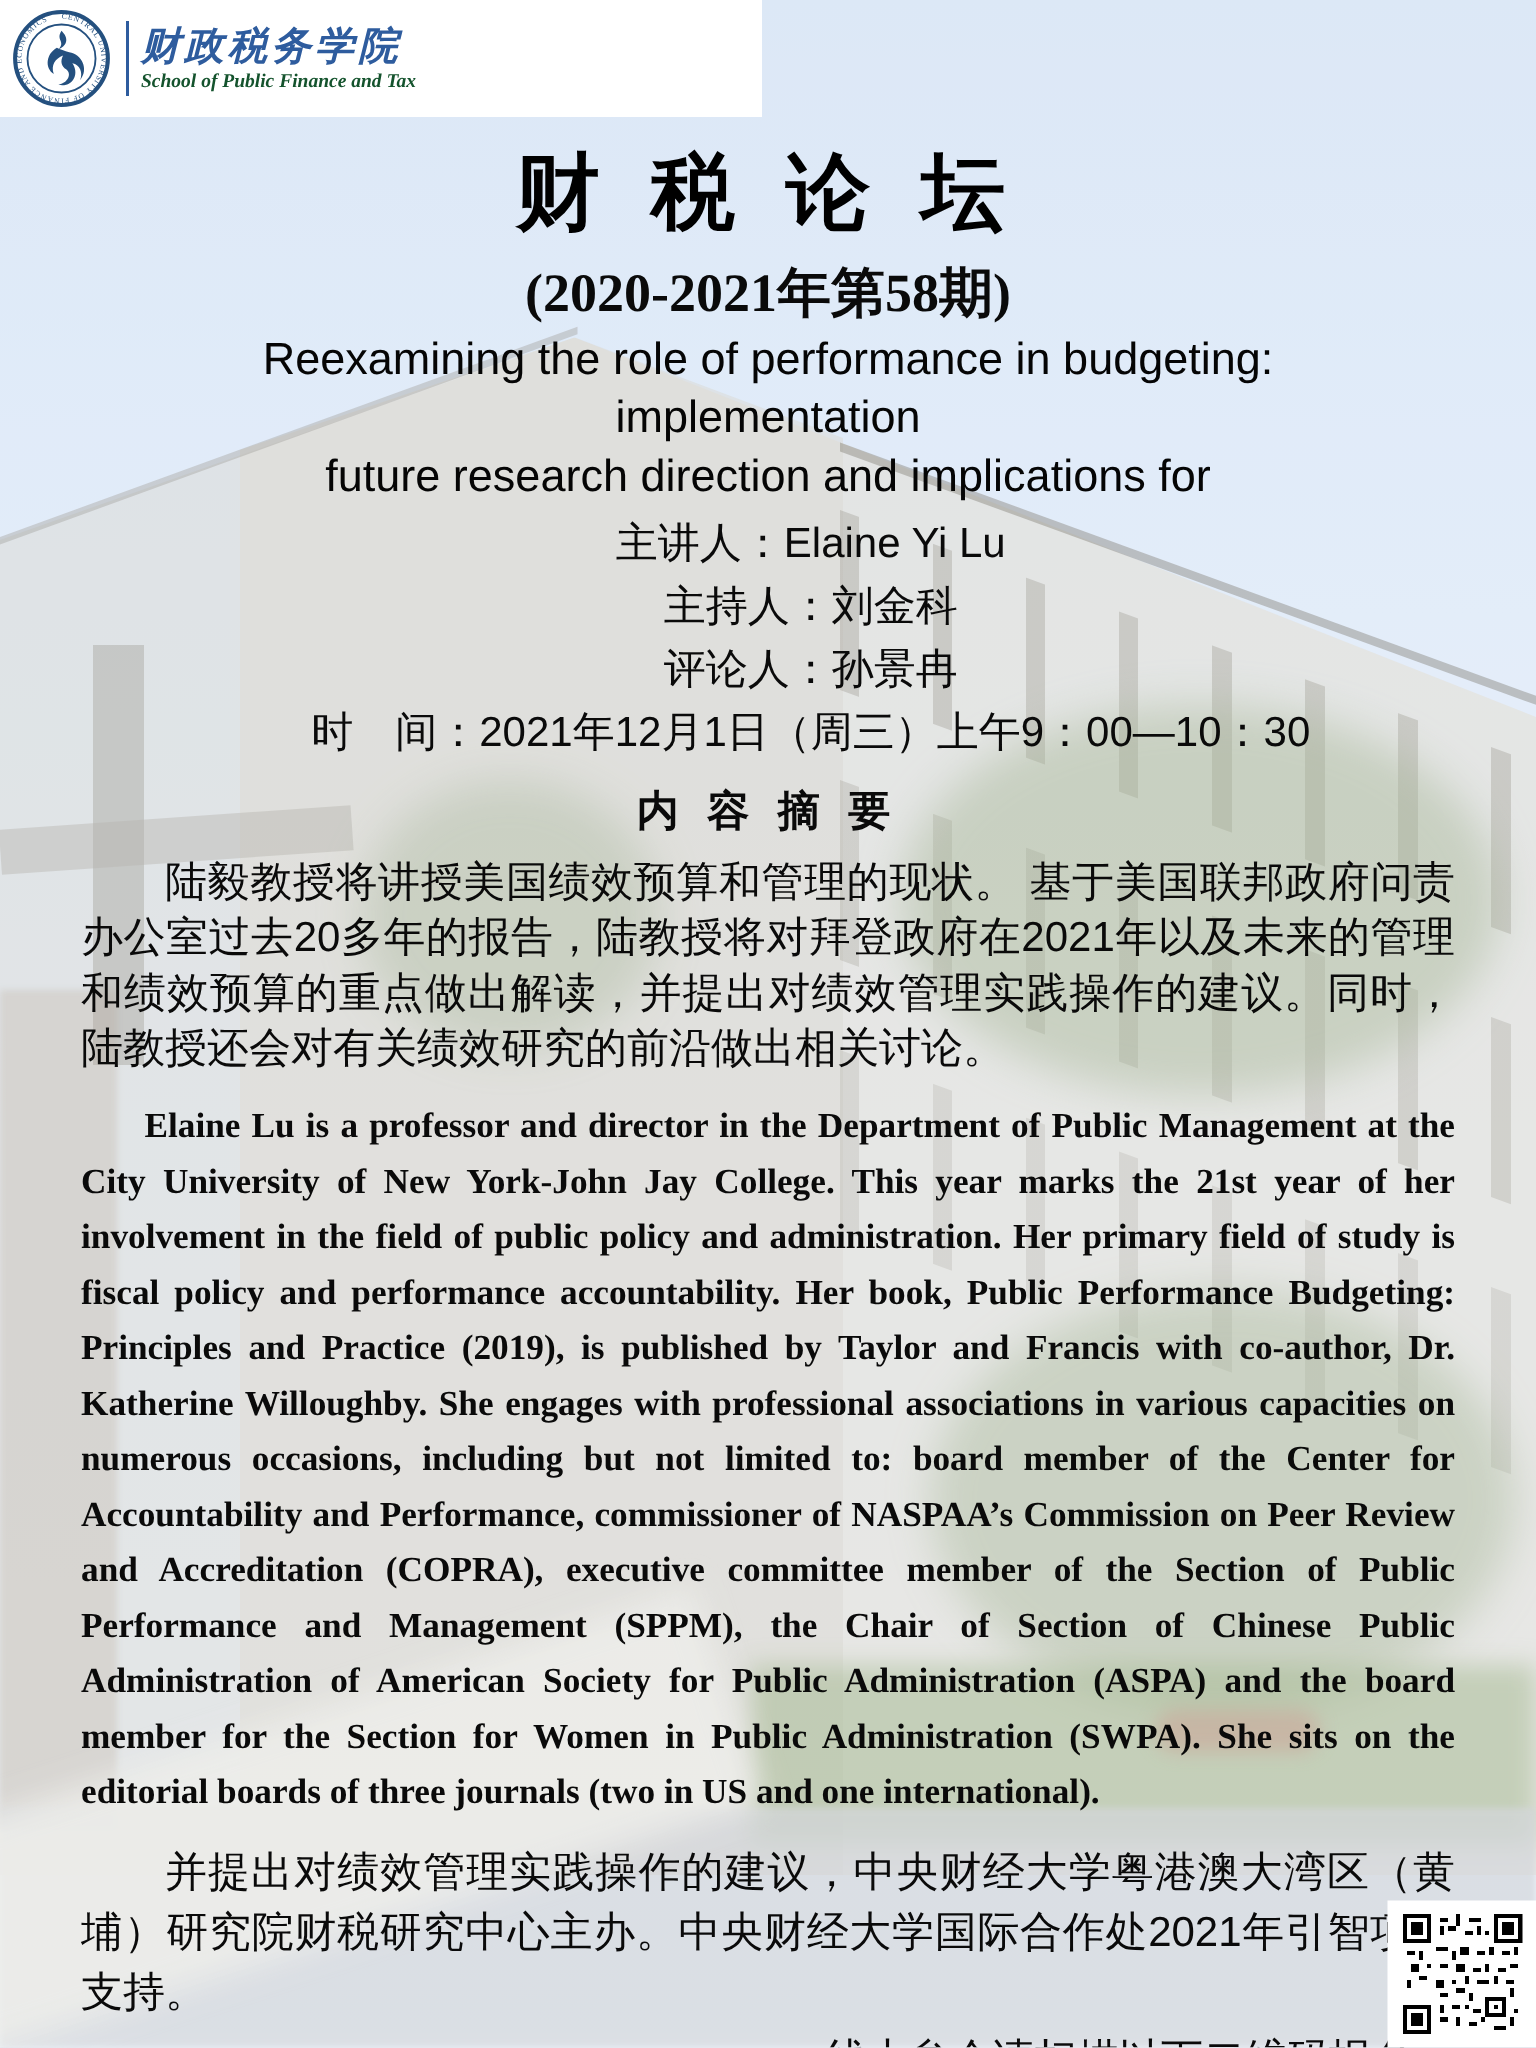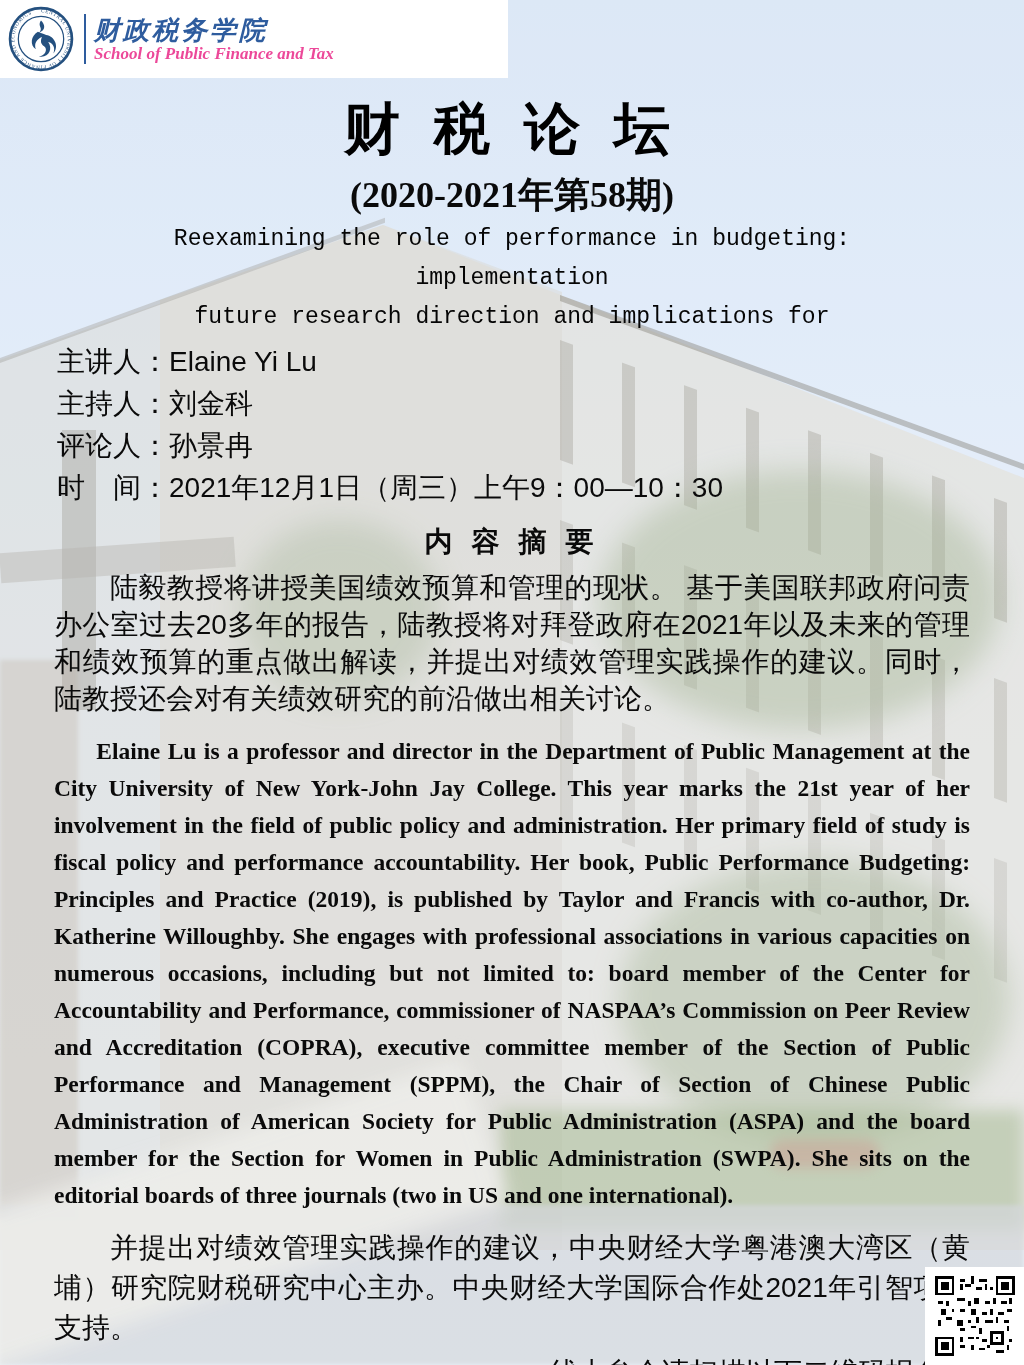--- a/index.html
+++ b/index.html
@@ -40,30 +40,30 @@
     display:flex;align-items:center;padding-left:8px;box-sizing:border-box;}
   .seal{flex:0 0 auto;}
   .uni{margin-left:6px;text-align:left;}
   .uni-cn{font-family:"Liberation Serif",serif;font-weight:700;font-size:34px;line-height:36px;
     color:#2e5c9e;letter-spacing:3px;white-space:nowrap;}
   .uni-en{font-family:"Liberation Serif",serif;font-size:10.5px;line-height:12px;color:#2e5c9e;
     letter-spacing:.2px;white-space:nowrap;}
   .vr{width:2px;height:50px;background:#2e5c9e;margin:0 8px 0 10px;}
   .school{text-align:left;font-style:italic;}
   .school-cn{font-weight:800;font-size:26px;line-height:30px;color:#2e5c9e;letter-spacing:3px;white-space:nowrap;}
-  .school-en{font-family:"Liberation Serif",serif;font-weight:700;font-size:17px;line-height:18px;
-    color:#ec4899;white-space:nowrap;}
+  .school-en{font-family:"Liberation Serif",serif;font-weight:700;font-size:13px;line-height:18px;
+    color:#14532d;white-space:nowrap;}
   
   .content{position:relative;z-index:2;padding-top:84px;text-align:center;}
   .forum-title{margin:16px;font-family:"Liberation Serif",serif;font-weight:700;font-size:56px;
     line-height:58px;letter-spacing:10px;color:#000;}
   .issue{margin-top:2px;font-family:"Liberation Serif",serif;font-weight:700;font-size:36px;line-height:42px;}
-  .en-title{margin-top:4px;font-family:Liberation Mono, monospace;
-    font-size:23px;line-height:39px;color:#050505;}
-  .info{margin:4px 0 0 57px;text-align:left;font-size:28px;}
+  .en-title{margin-top:4px;font-family:Liberation Sans, sans-serif;
+    font-size:30px;line-height:39px;color:#050505;}
+  .info{margin:4px 0 0 57px;text-align:center;font-size:28px;}
   .info .row{line-height:42px;white-space:nowrap;}
   .abstract-h{margin:16px 0 0;font-family:"Liberation Serif",serif;font-weight:700;
     font-size:28px;line-height:34px;letter-spacing:6px;}
   .cn-body{width:916px;margin:10px auto 0;text-align:justify;text-indent:2em;
     font-size:28px;line-height:37px;}
   .bio{width:916px;margin:16px auto 0;text-align:justify;text-indent:1.8em;
     font-family:"Liberation Serif",serif;font-weight:700;font-size:23.5px;line-height:37px;}
   .footer-host{margin-top:14px;line-height:40px;}
   .footer-reg{margin-top:6px;text-align:right;}
   

